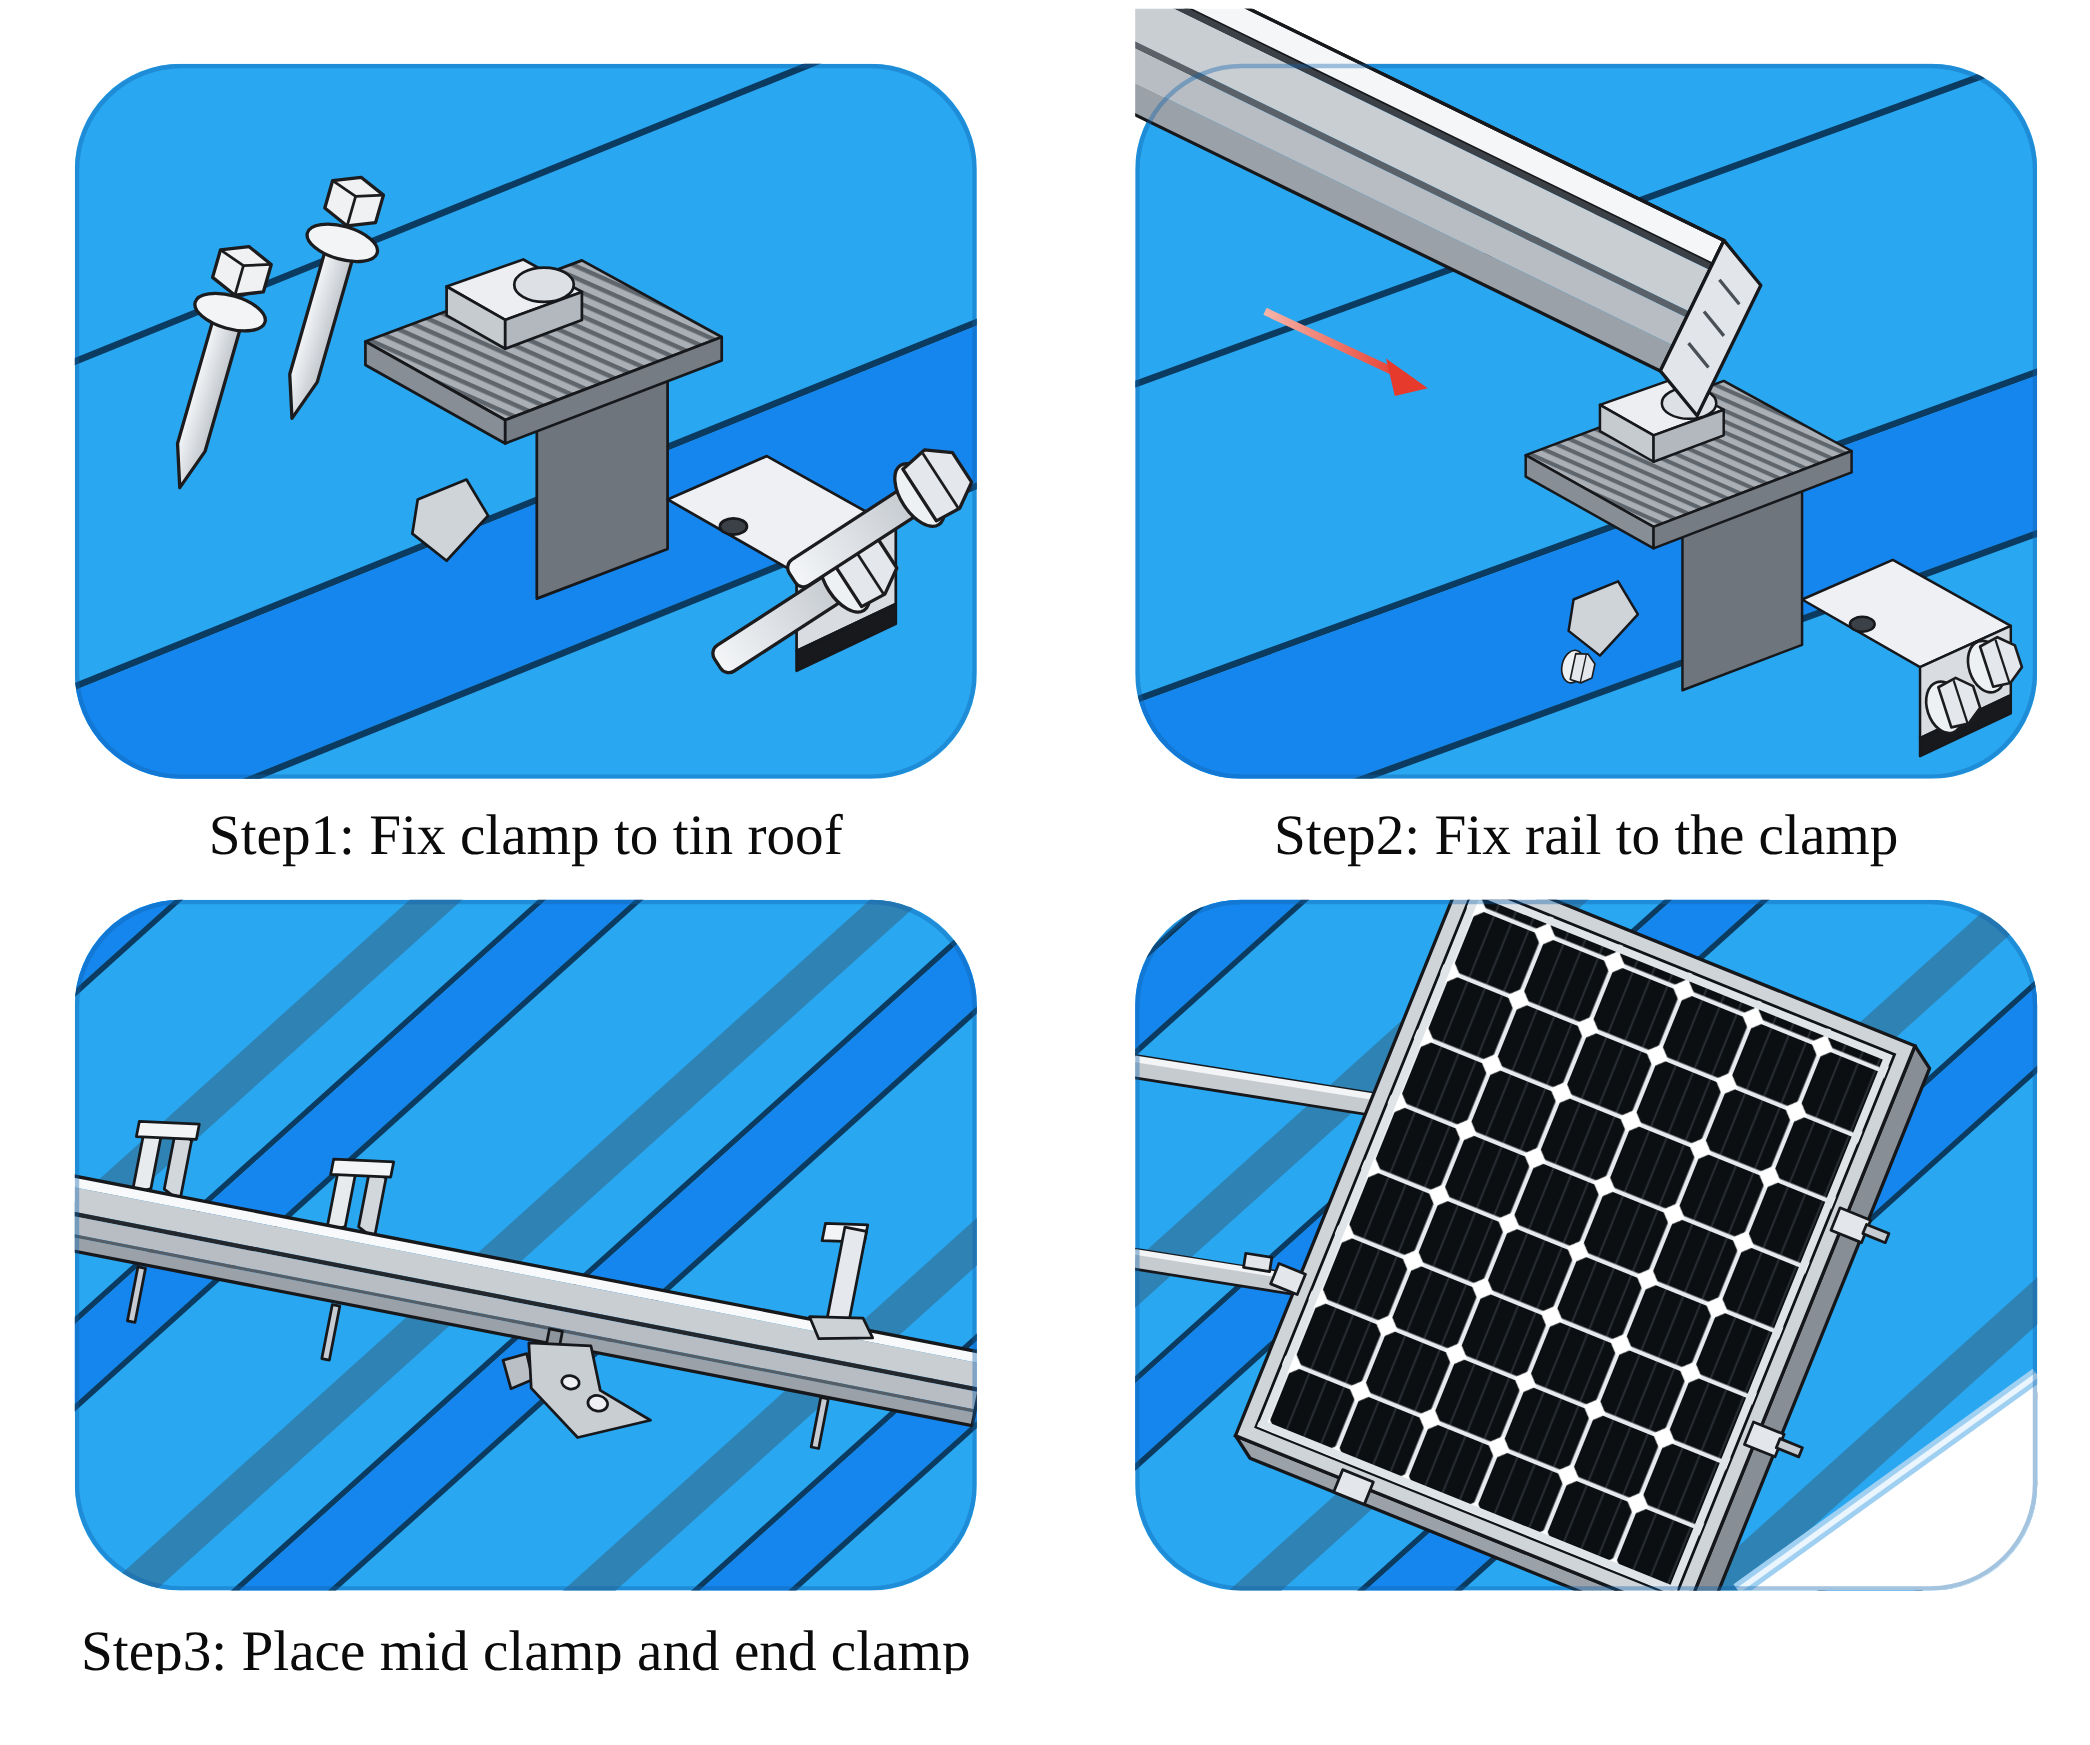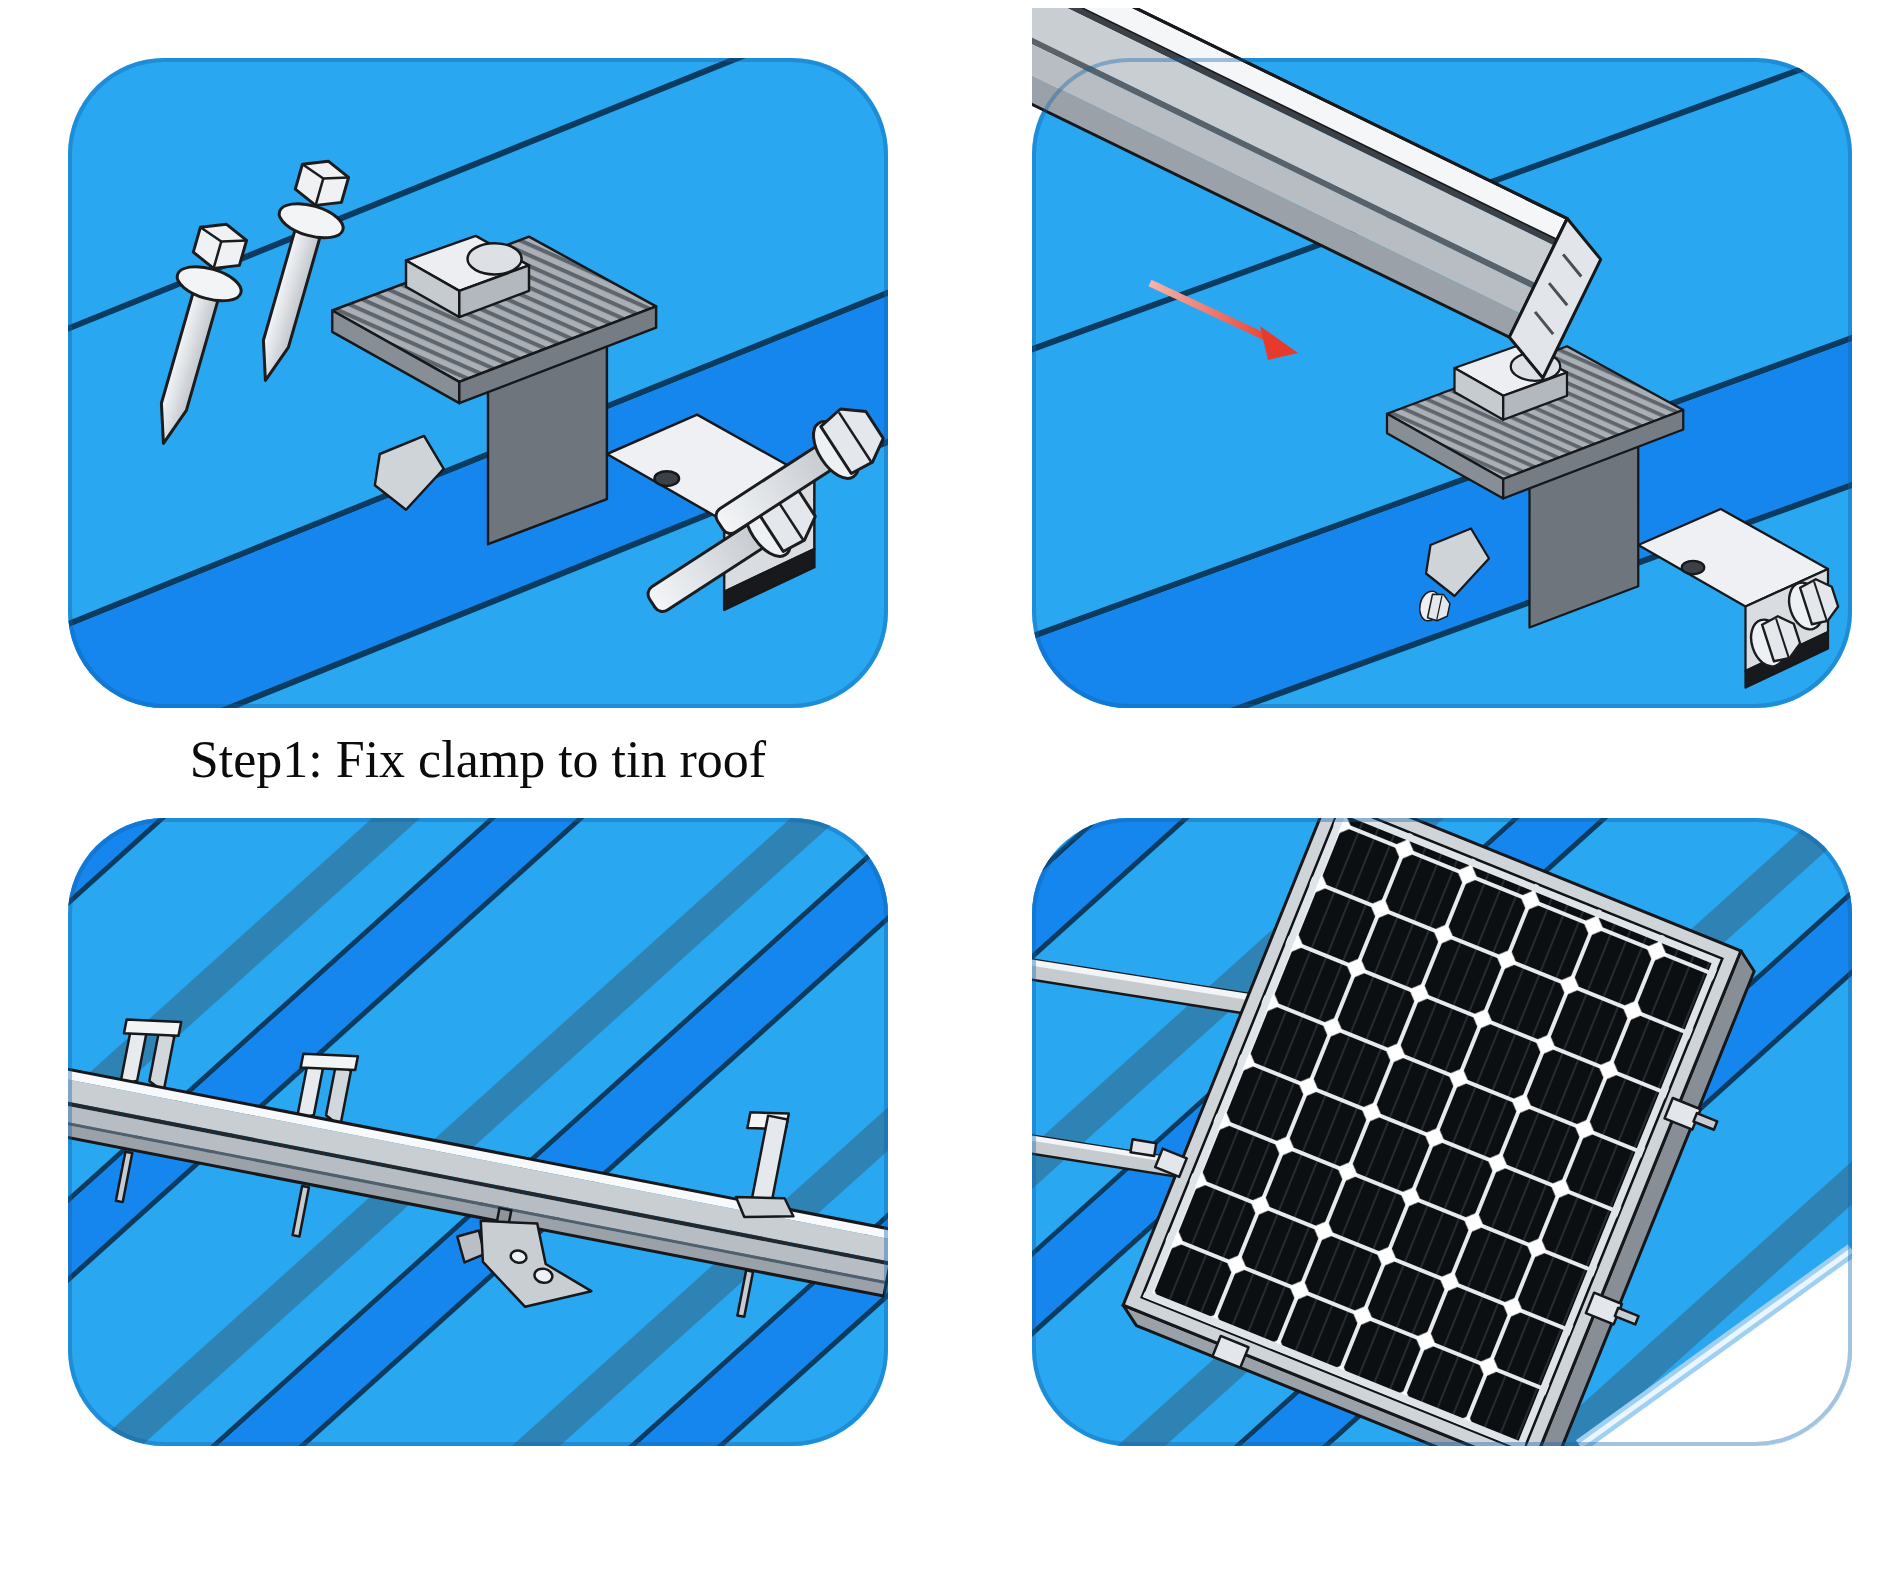--- a/index.html
+++ b/index.html
@@ -327,14 +327,16 @@
             <rect x="282" y="582" width="30" height="22" fill="#e3e6ea"></rect>
             <rect x="158" y="430" width="26" height="20" fill="#e3e6ea"></rect>
           </g>
         </g>
       </g>
       <rect x="2" y="2" width="816" height="624" rx="95" fill="none" stroke="rgba(12,96,170,0.38)" stroke-width="4"></rect>
     </svg>
   </section>
 
   <div class="caption c1">Step1: Fix clamp to tin roof</div>
+  <div class="caption c2">Step2: Fix rail to the clamp</div>
+  <div class="caption c3">Step3: Place mid clamp and end clamp</div>
 
 </div>
 
 </body></html>

